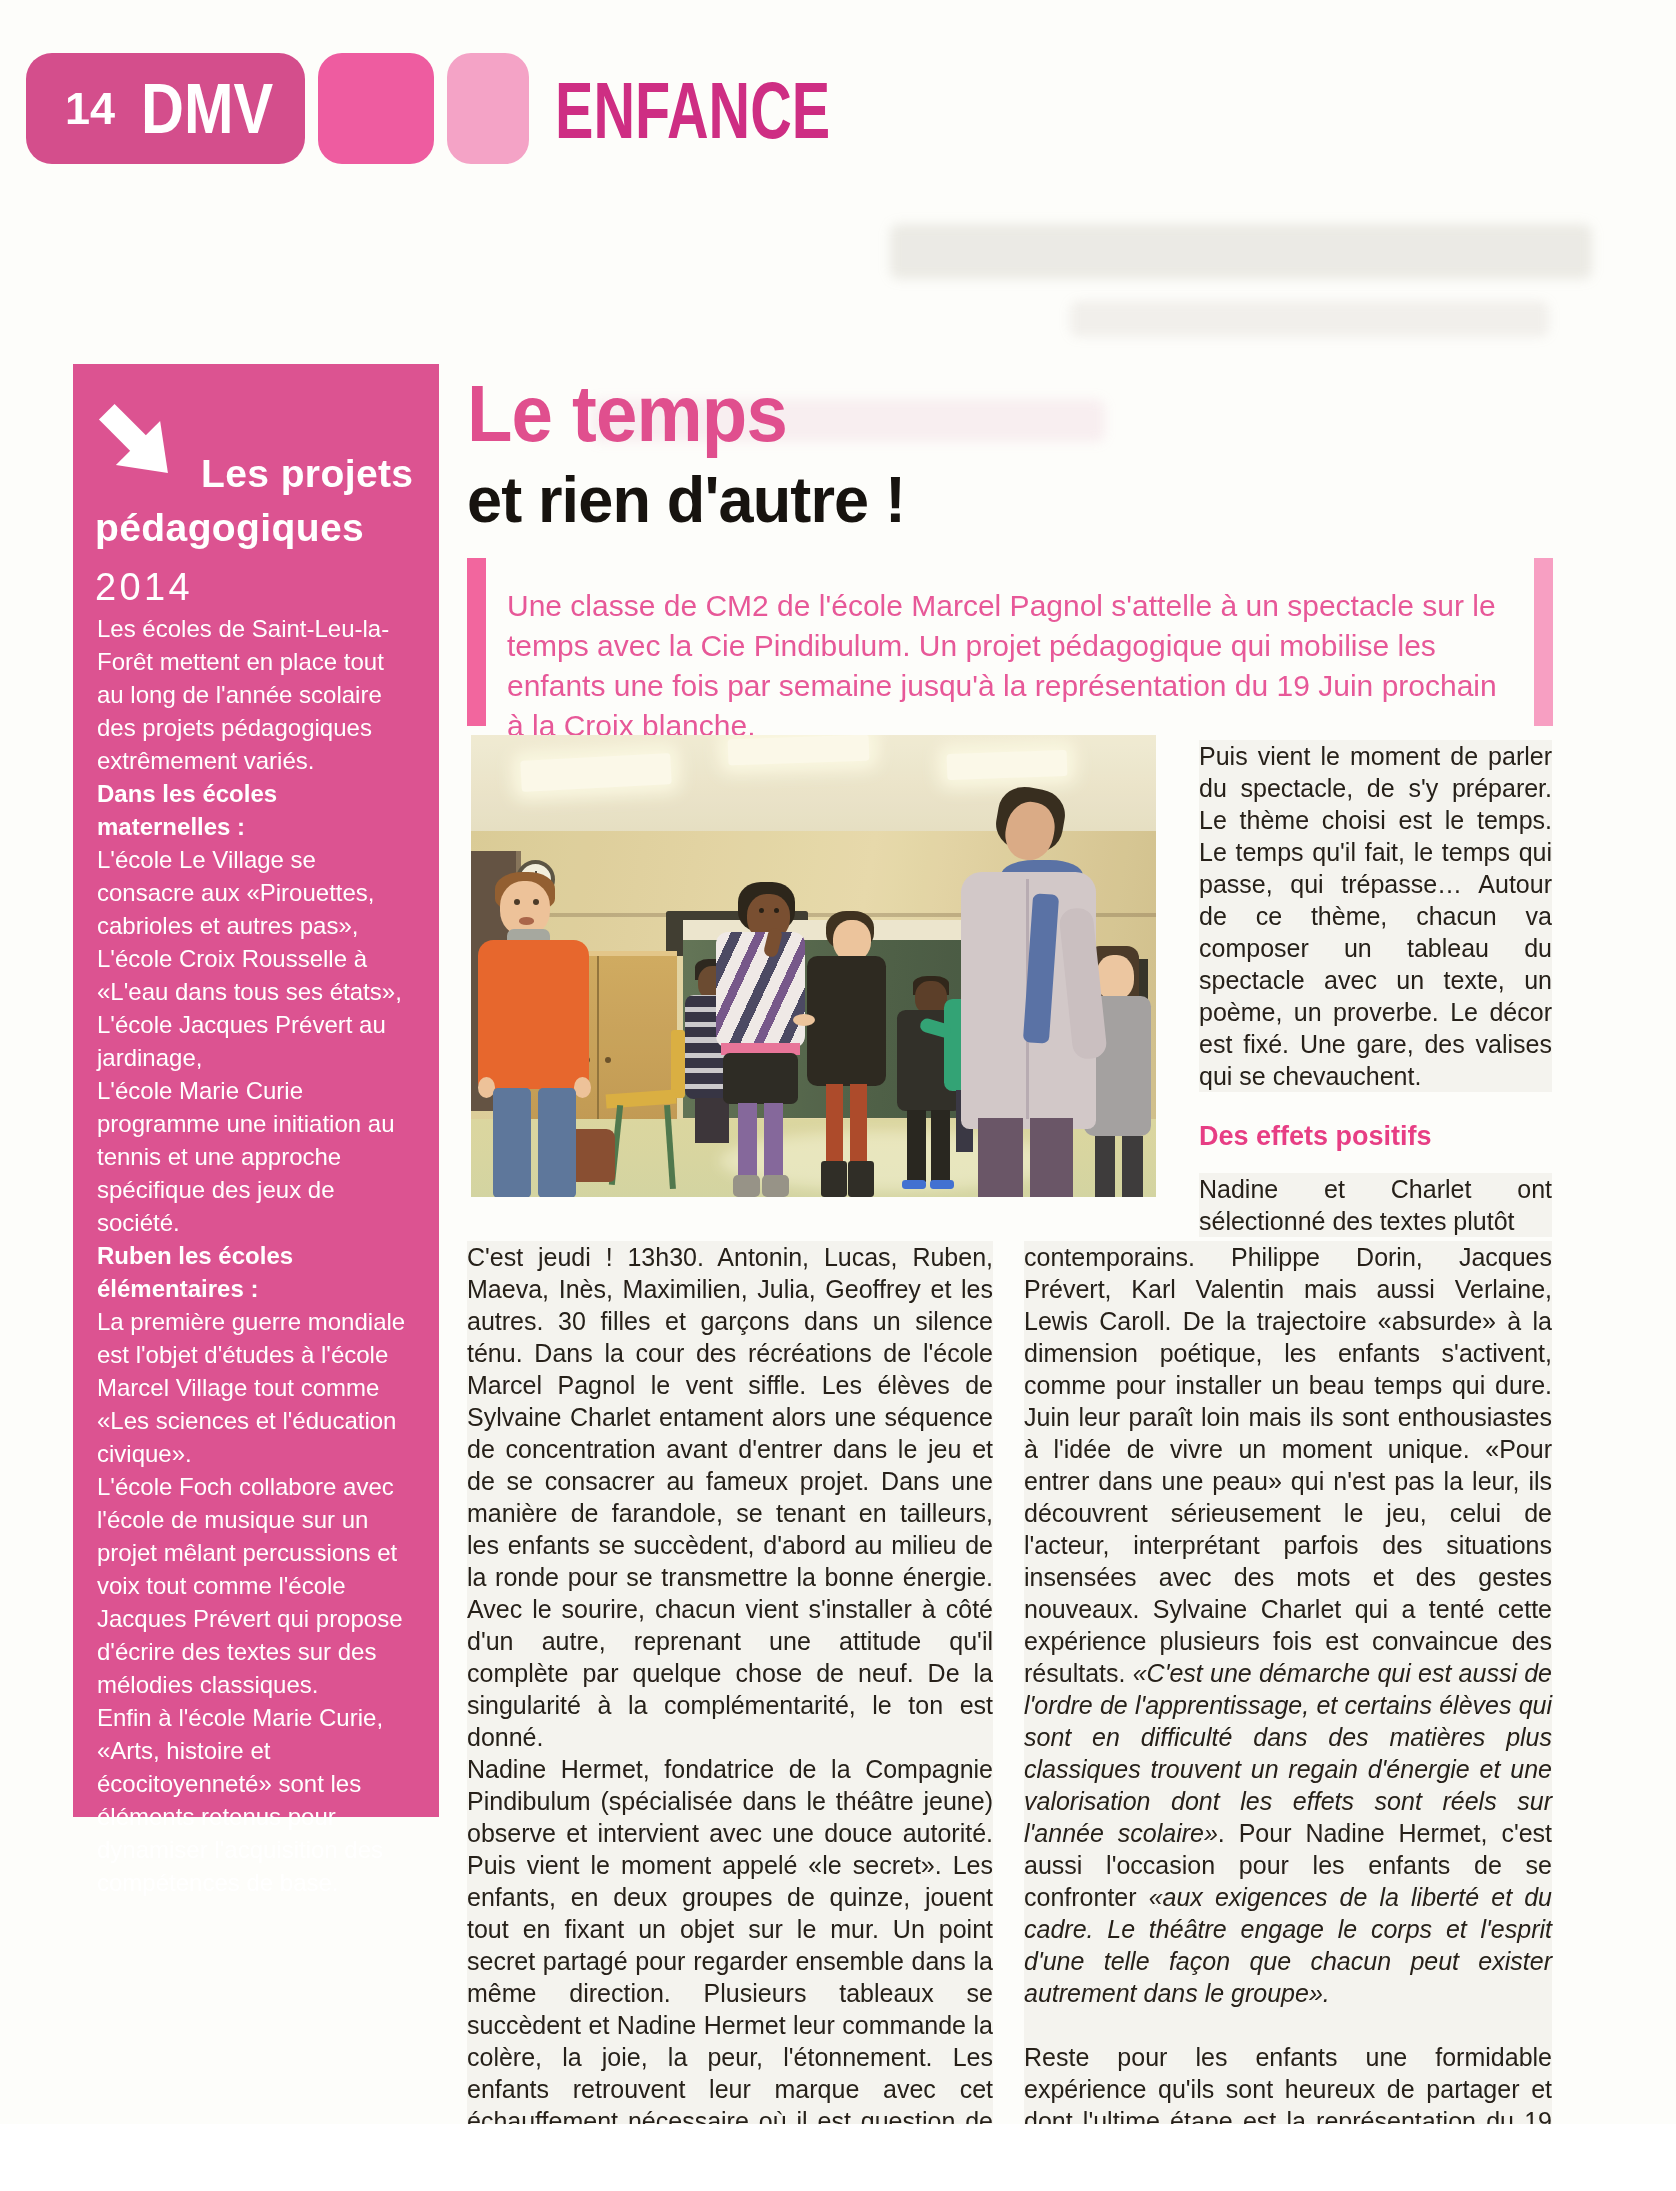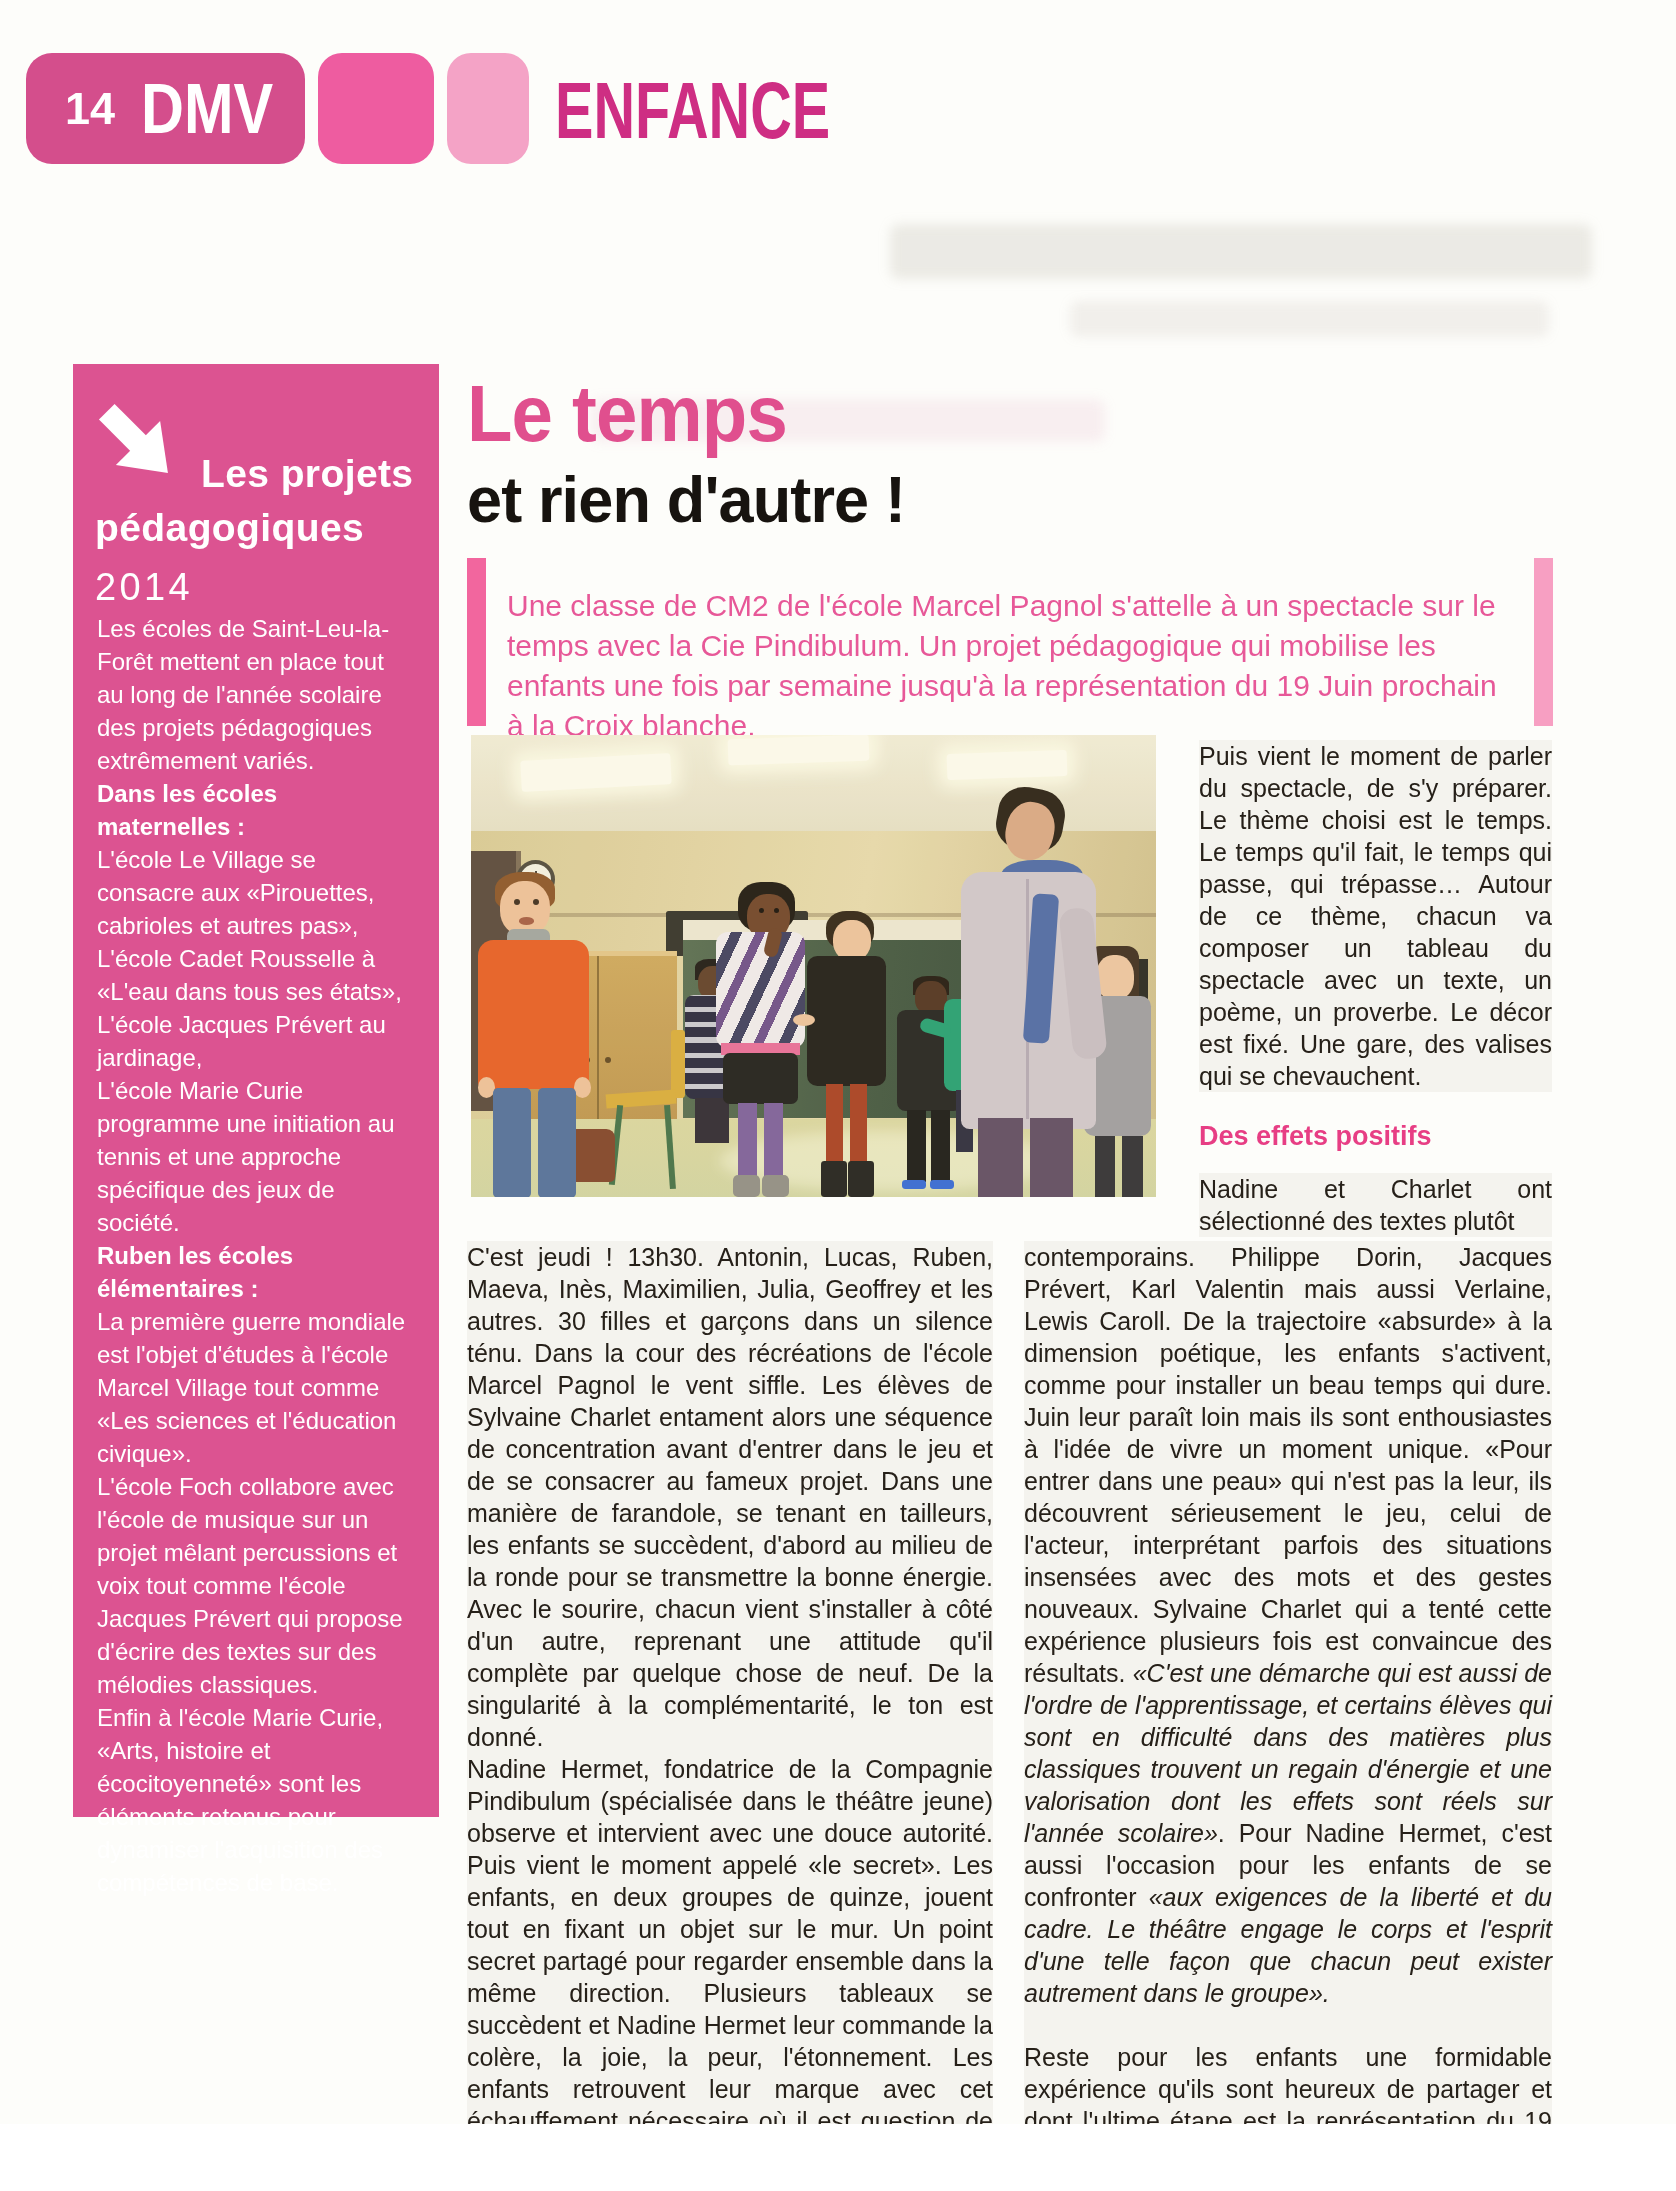--- a/index.html
+++ b/index.html
@@ -114,21 +114,21 @@
         <polygon points="50,16 96,50 50,84"></polygon>
       </g>
     </svg>
     <div class="sb-h1">Les projets</div>
     <div class="sb-h2">pédagogiques</div>
     <div class="sb-year">2014</div>
     <div class="sb-body">
         <span style="display: block;">Les écoles de Saint-Leu-la-Forêt mettent en place tout au long de l'année scolaire des projets pédagogiques extrêmement variés.</span>
         <span style="font-weight: bold; display: block;">Dans les écoles maternelles :</span>
         <span style="display: block;">L'école Le Village se consacre aux «Pirouettes, cabrioles et autres pas»,</span>
-        <span style="display: block;">L'école Cadet Rousselle à «L'eau dans tous ses états»,</span>
+        <span style="display: block;">L'école Croix Rousselle à «L'eau dans tous ses états»,</span>
         <span style="display: block;">L'école Jacques Prévert au jardinage,</span>
         <span style="display: block;">L'école Marie Curie programme une initiation au tennis et une approche spécifique des jeux de société.</span>
         <span style="font-weight: bold; display: block;">Ruben les écoles élémentaires :</span>
         <span style="display: block;">La première guerre mondiale est l'objet d'études à l'école Marcel Village tout comme «Les sciences et l'éducation civique».</span>
         <span style="display: block;">L'école Foch collabore avec l'école de musique sur un projet mêlant percussions et voix tout comme l'école Jacques Prévert qui propose d'écrire des textes sur des mélodies classiques.</span>
         <span style="display: block;">Enfin à l'école Marie Curie, «Arts, histoire et écocitoyenneté» sont les éléments retenus pour dynamiser l'acquisition des compétences de base.</span>
       </div>
   </aside>
 
   <h1 class="headline-accent" style="margin:0;">Le temps</h1>

